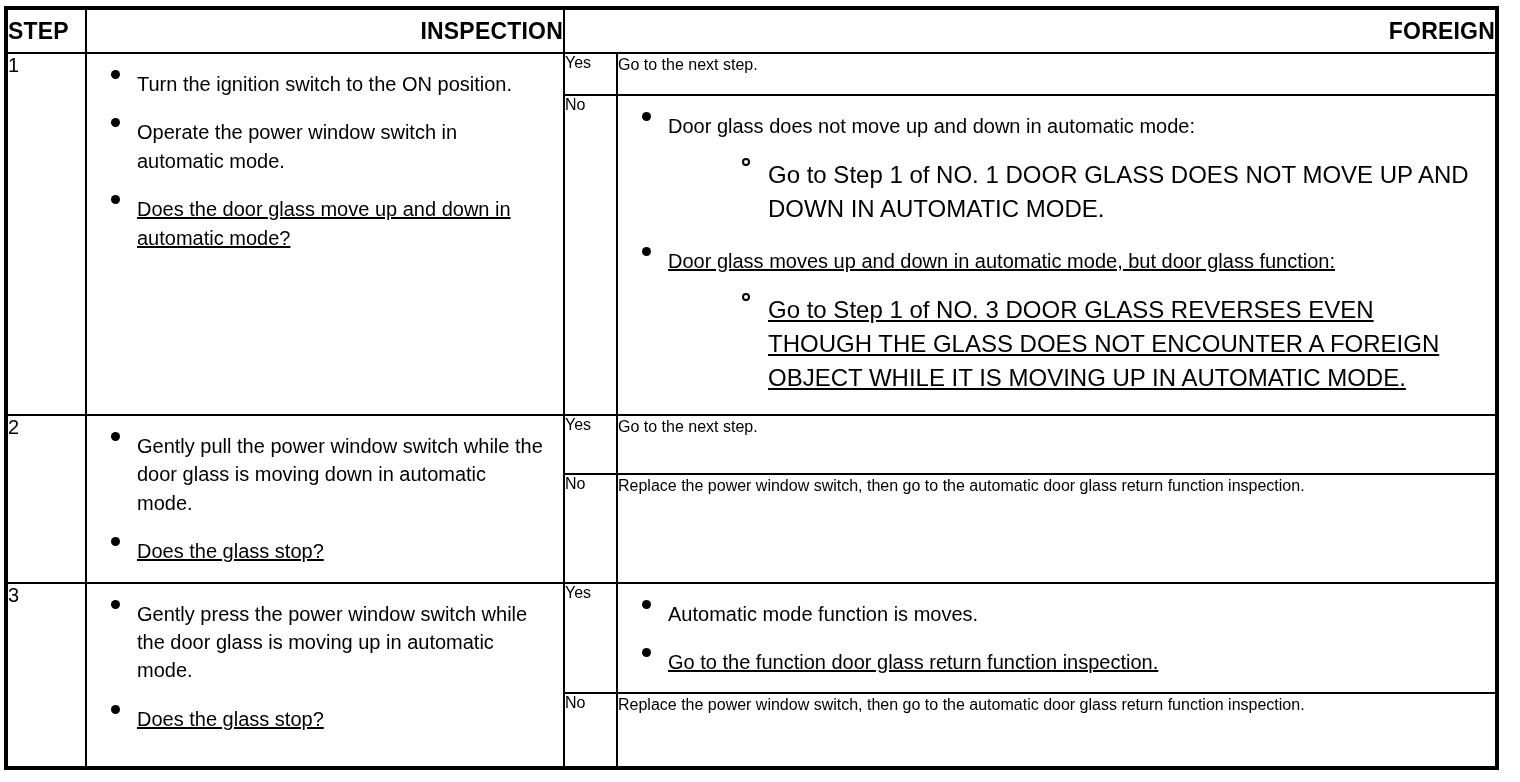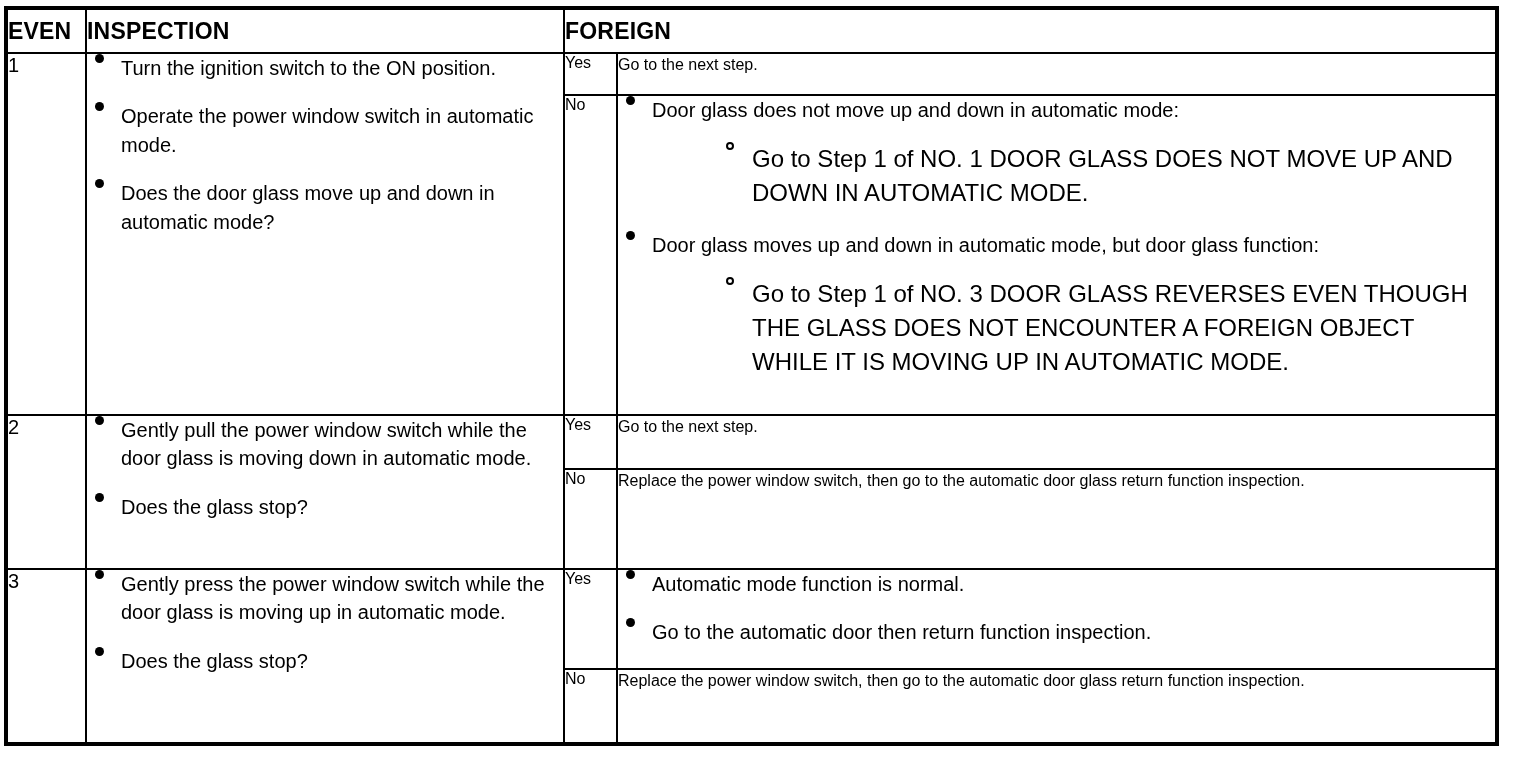--- a/index.html
+++ b/index.html
@@ -58,21 +58,21 @@
     height: 42px;
     line-height: 42px;
     vertical-align: middle;
     border-bottom: 3px solid #000;
   }
   th.hd-step {
     text-align: left;
     padding-left: 6px;
   }
   th.hd-center {
-    text-align: left;
+    text-align: right;
   }
 
   
   td.step-cell {
     font-size: 20px;
     text-align: left;
     padding: 6px 0 0 5px;
     border-top: 3px solid #000;
     border-bottom: 3px solid #000;
   }
@@ -96,31 +96,31 @@
     font-size: 20px;
     padding: 7px 8px 8px 8px;
     line-height: 1.32;
   }
   td.action-first { border-top: 3px solid #000; }
   td.action-last  { border-bottom: 3px solid #000; }
 
   
   ul.blist {
     list-style: none;
-    margin: 0;
+    margin: 16px;
     padding: 0;
   }
   ul.blist > li {
     position: relative;
     padding-left: 34px;
     margin: 0 0 20px 0;
     font-size: 20px;
     line-height: 1.42;
   }
-  ul.blist > li:last-child { margin-bottom: 0; }
+  ul.blist > li:last-child { margin-bottom: 0; text-decoration: underline; }
 
   ul.blist > li > .bullet {
     position: absolute;
     left: 8px;
     top: 0.46em;
     width: 9px;
     height: 9px;
     background: #000;
     border-radius: 50%;
     line-height: 0;
@@ -184,21 +184,21 @@
   <table class="diag">
     <colgroup>
       <col class="c-step">
       <col class="c-insp">
       <col class="c-yn">
       <col class="c-action">
     </colgroup>
 
     <thead>
       <tr>
-        <th class="hd hd-step">EVEN</th>
+        <th class="hd hd-step">STEP</th>
         <th class="hd hd-center">INSPECTION</th>
         <th class="hd hd-center" colspan="2">FOREIGN</th>
       </tr>
     </thead>
 
     <tbody>
 
       <tr class="r-s1-yes">
         <td class="step-cell" rowspan="2">1</td>
 
@@ -301,25 +301,25 @@
             </li>
           </ul>
         </td>
 
         <td class="yn yn-first">Yes</td>
 
         <td class="action action-first">
           <ul class="blist act-list-tight">
             <li>
               <span class="bullet"></span>
-              <span>Automatic mode function is normal.</span>
-            </li>
-            <li>
-              <span class="bullet"></span>
-              <span>Go to the automatic door then return function inspection.</span>
+              <span>Automatic mode function is moves.</span>
+            </li>
+            <li>
+              <span class="bullet"></span>
+              <span>Go to the function door glass return function inspection.</span>
             </li>
           </ul>
         </td>
       </tr>
 
       <tr class="r-s3-no">
         <td class="yn yn-last">No</td>
 
         <td class="action action-last">
           <div class="plain">Replace the power window switch, then go to the automatic door glass return function inspection.</div>

